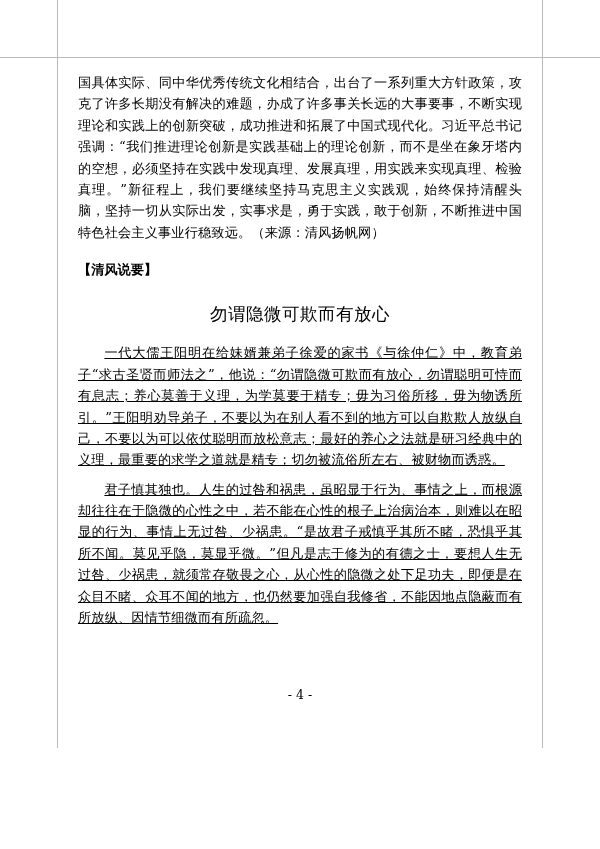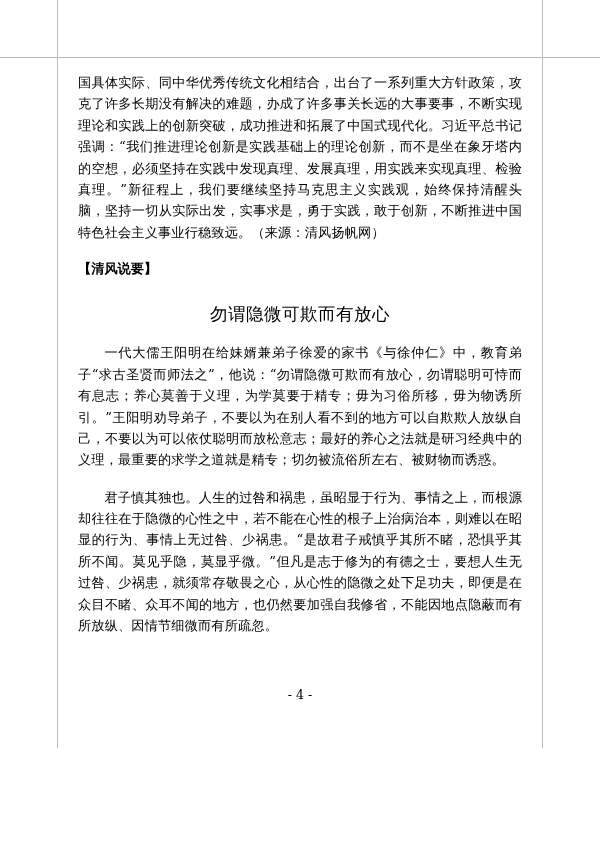--- a/index.html
+++ b/index.html
@@ -49,38 +49,39 @@
   .body-text {
     font-size: 13.2px;
     line-height: 1.62;
     text-align: justify;
     text-justify: inter-ideograph;
     letter-spacing: 0.15px;
     margin: 0;
   }
   .para-indent {
     text-indent: 2em;
+    text-decoration: underline;
   }
   .section-label {
     font-size: 13.2px;
     font-weight: bold;
     line-height: 1.62;
     margin: 16px 0 0 0;
-    font-family: Liberation Mono, monospace;
+    font-family: Liberation Serif, serif;
   }
   .article-title {
     font-size: 17.5px;
     font-weight: normal;
     text-align: center;
     margin: 22px 0 16px 0;
     letter-spacing: 0.5px;
     font-family: "DejaVu Serif", "Liberation Serif", serif;
   }
   .para-gap {
-    margin-top: 16px;
+    margin-top: 8px;
   }
   .page-number {
     position: absolute;
     left: 0;
     right: 0;
     bottom: 46px;
     text-align: center;
     font-size: 12.5px;
     font-family: "DejaVu Serif", "Liberation Serif", serif;
   }

